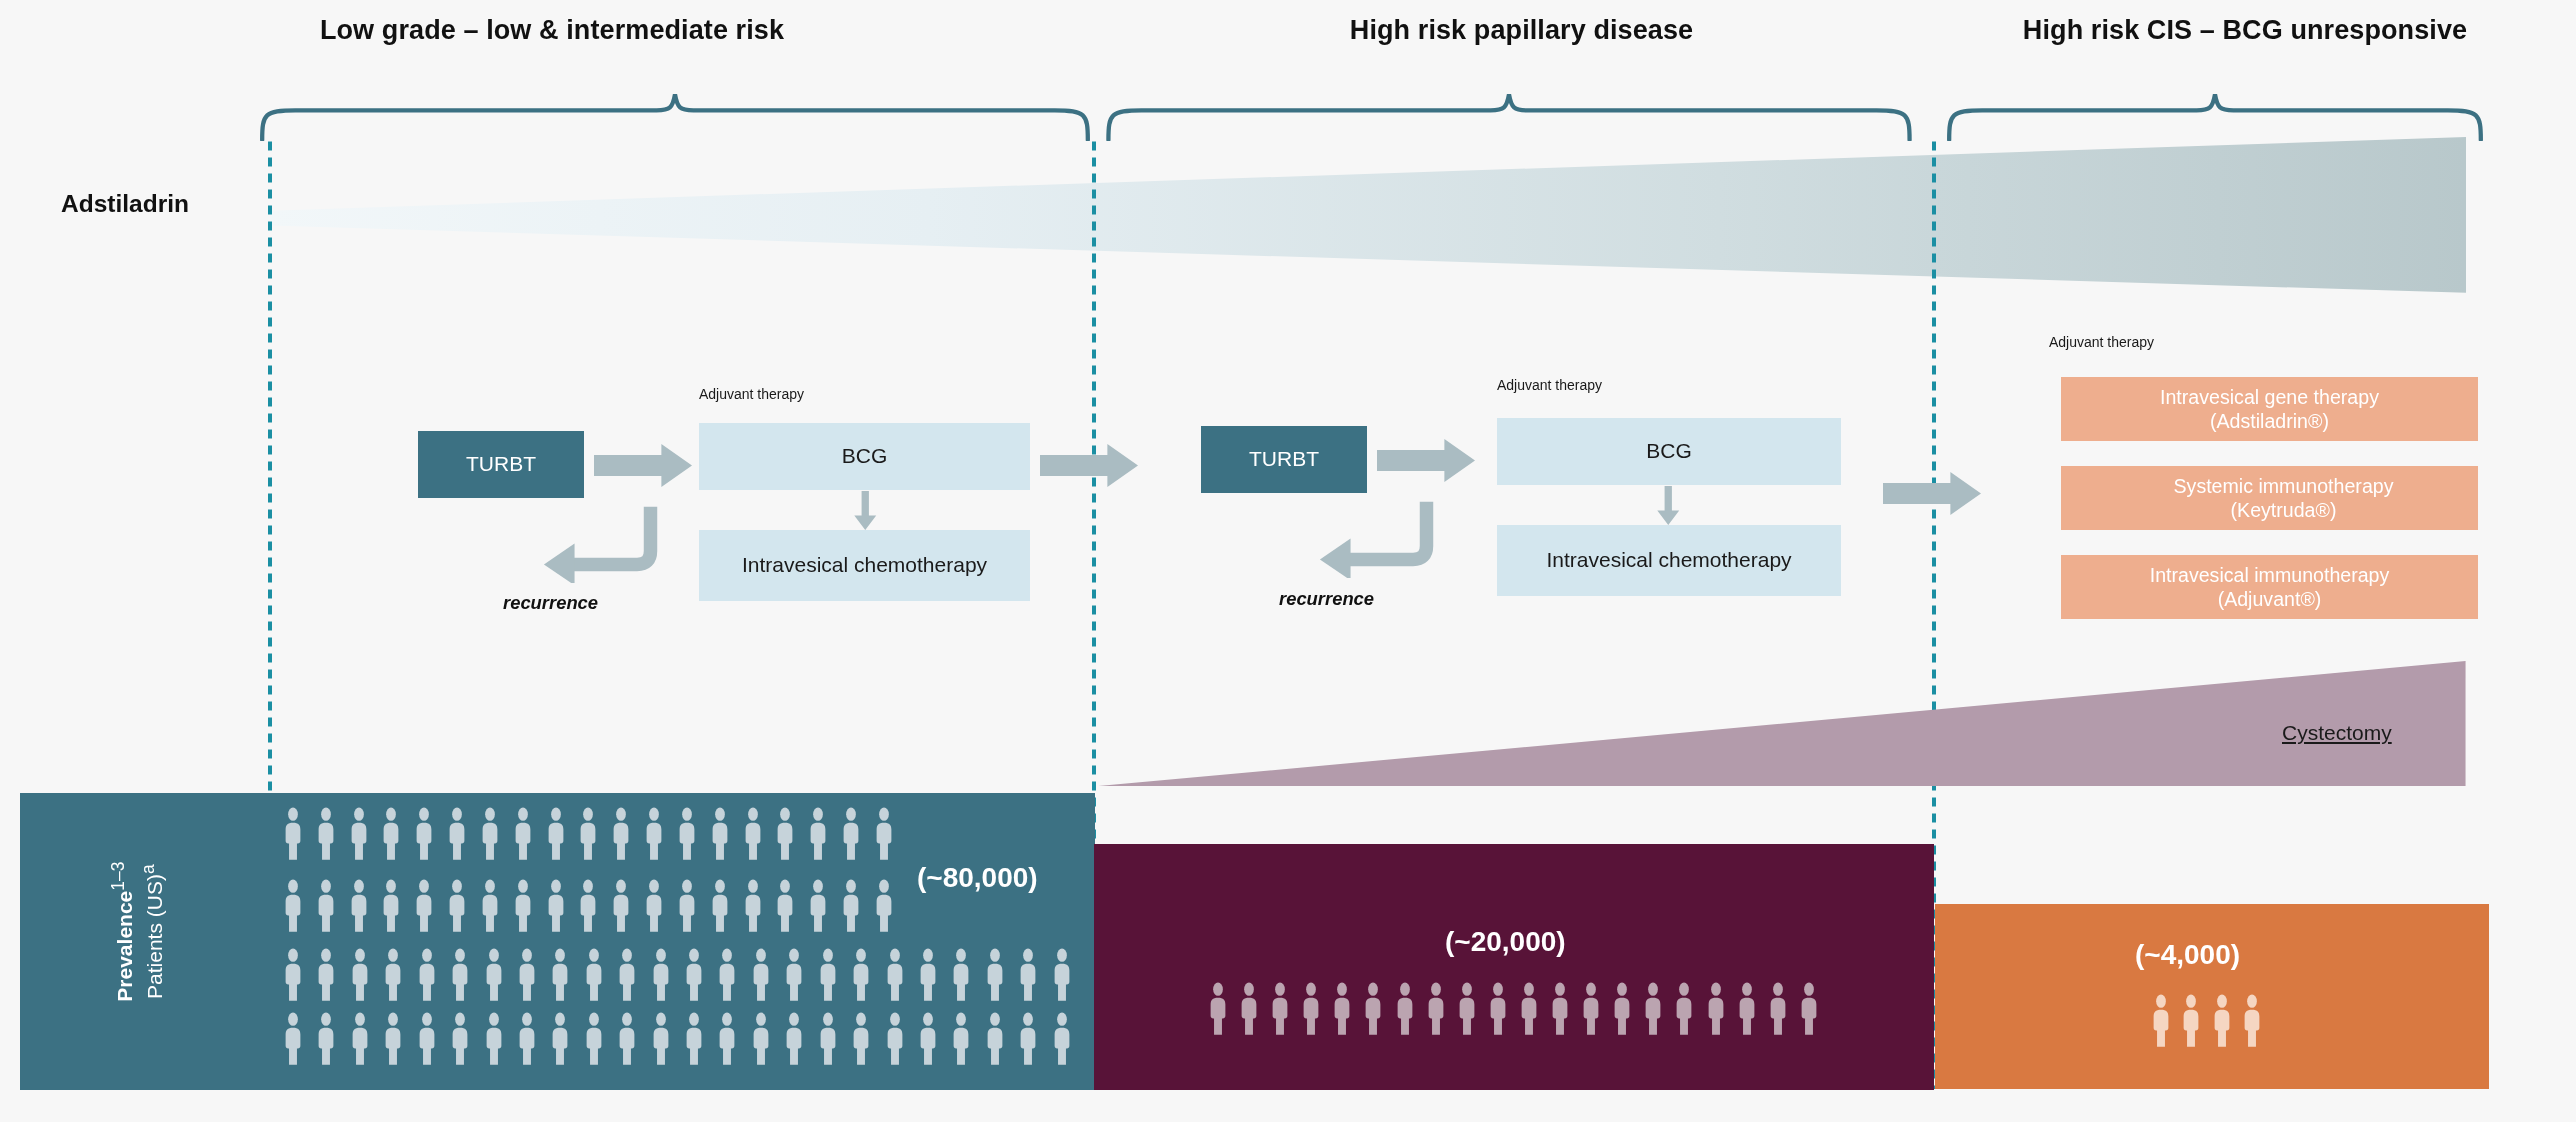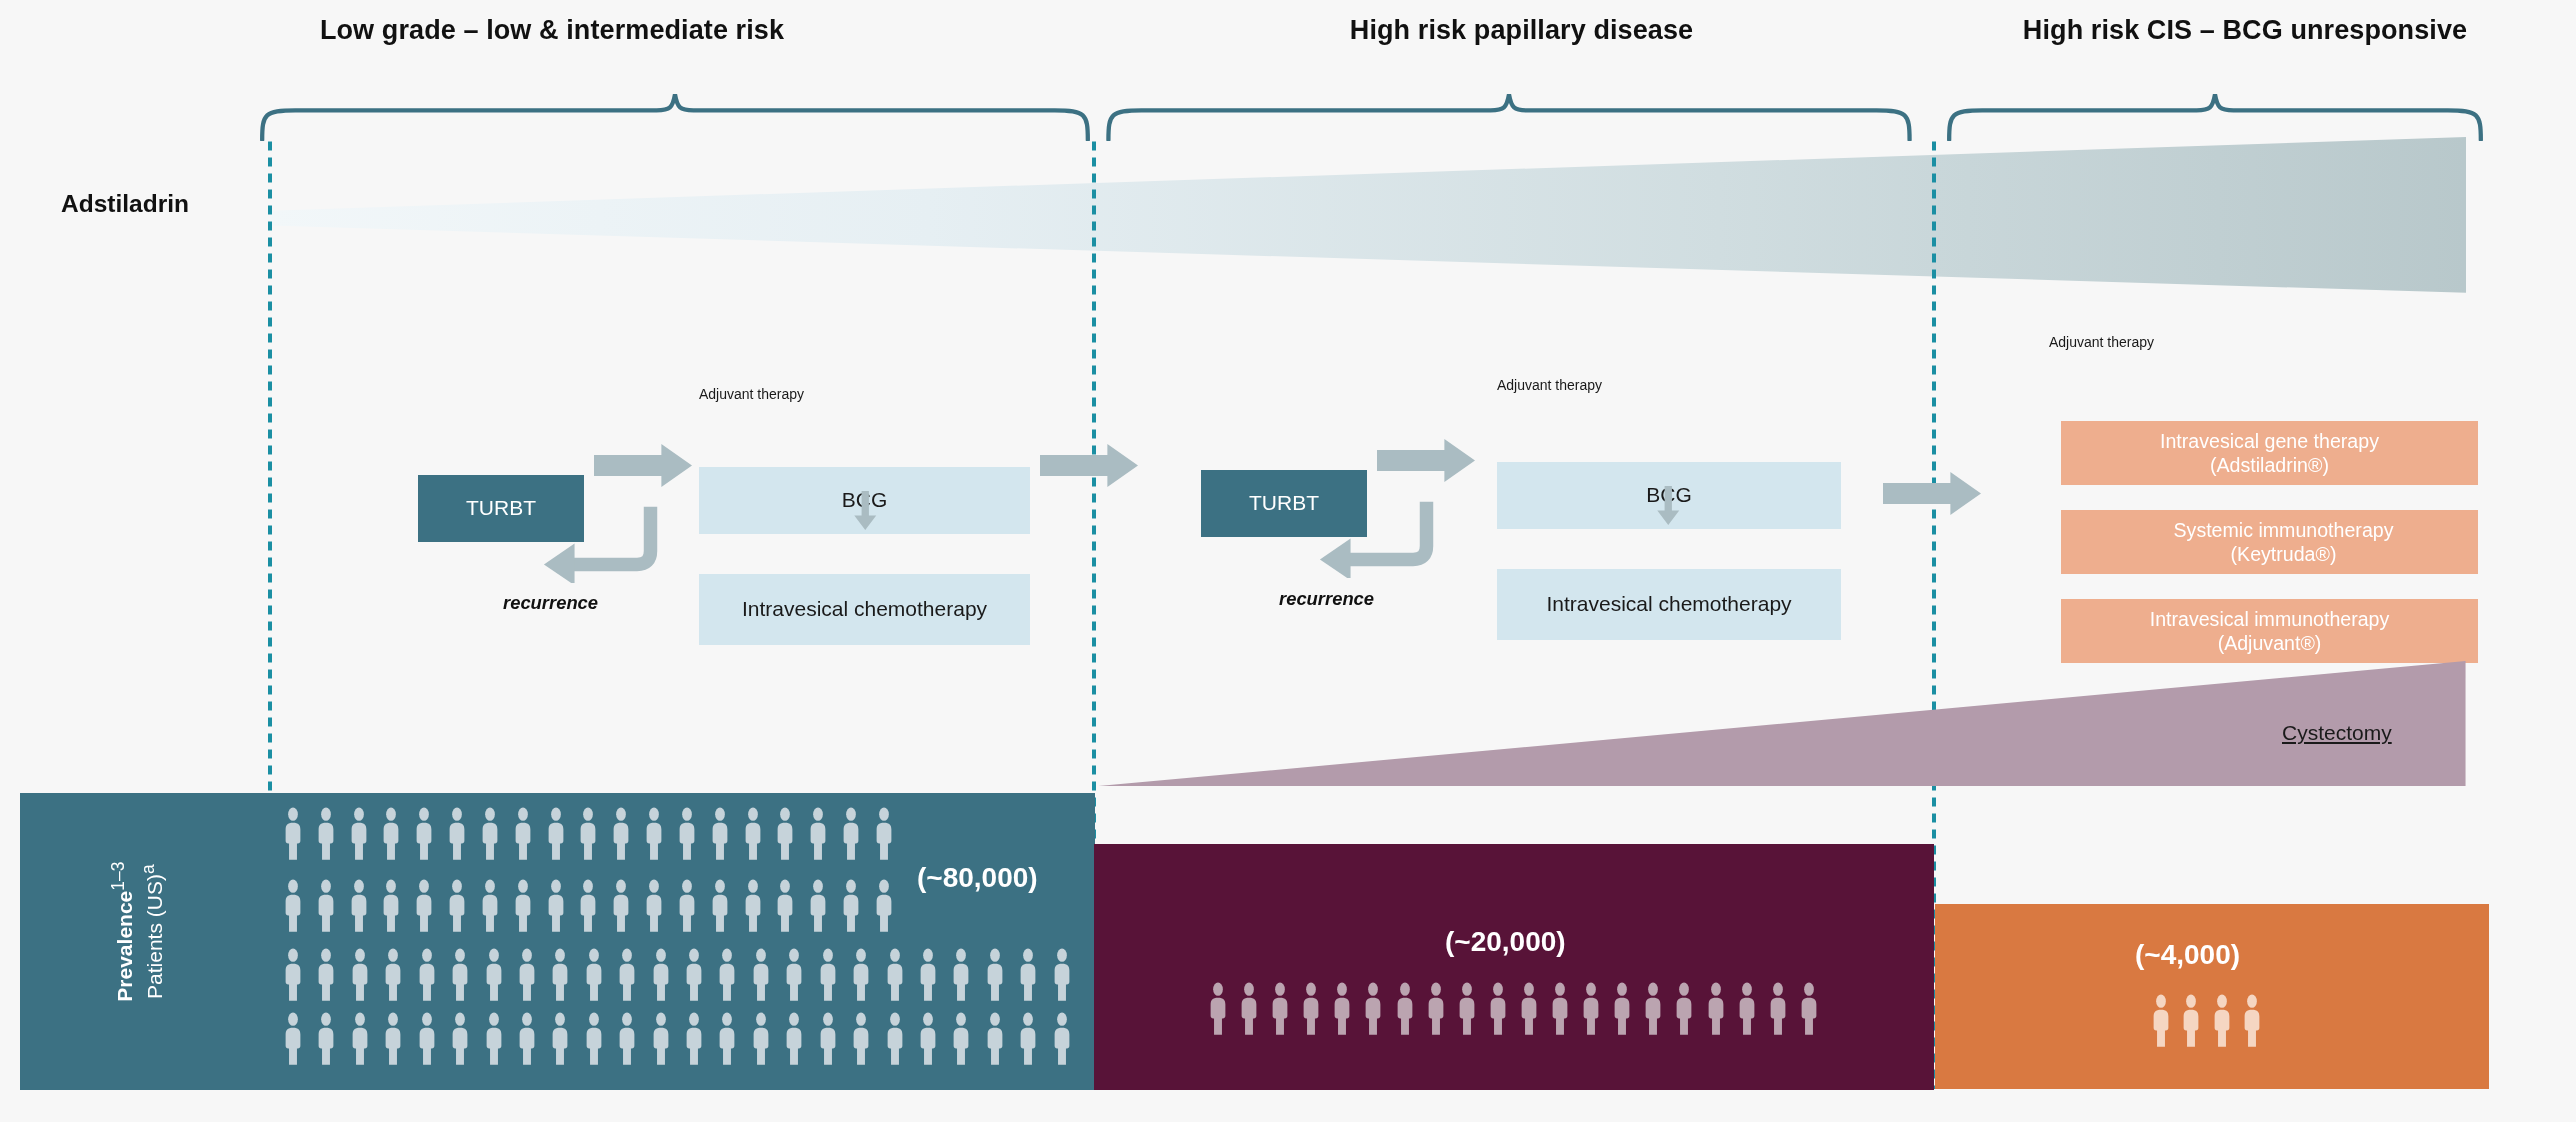--- a/index.html
+++ b/index.html
@@ -45,21 +45,20 @@
   }
 
   
   .box {
     position: absolute;
     display: flex;
     align-items: center;
     justify-content: center;
     text-align: center;
     line-height: 1.25;
-    margin-top: 44px;
   }
   .box-turbt {
     background: #3c7183;
     color: #ffffff;
     font-size: 21px;
   }
   .box-light {
     background: #d3e6ee;
     color: #1a1a1a;
     font-size: 21px;

